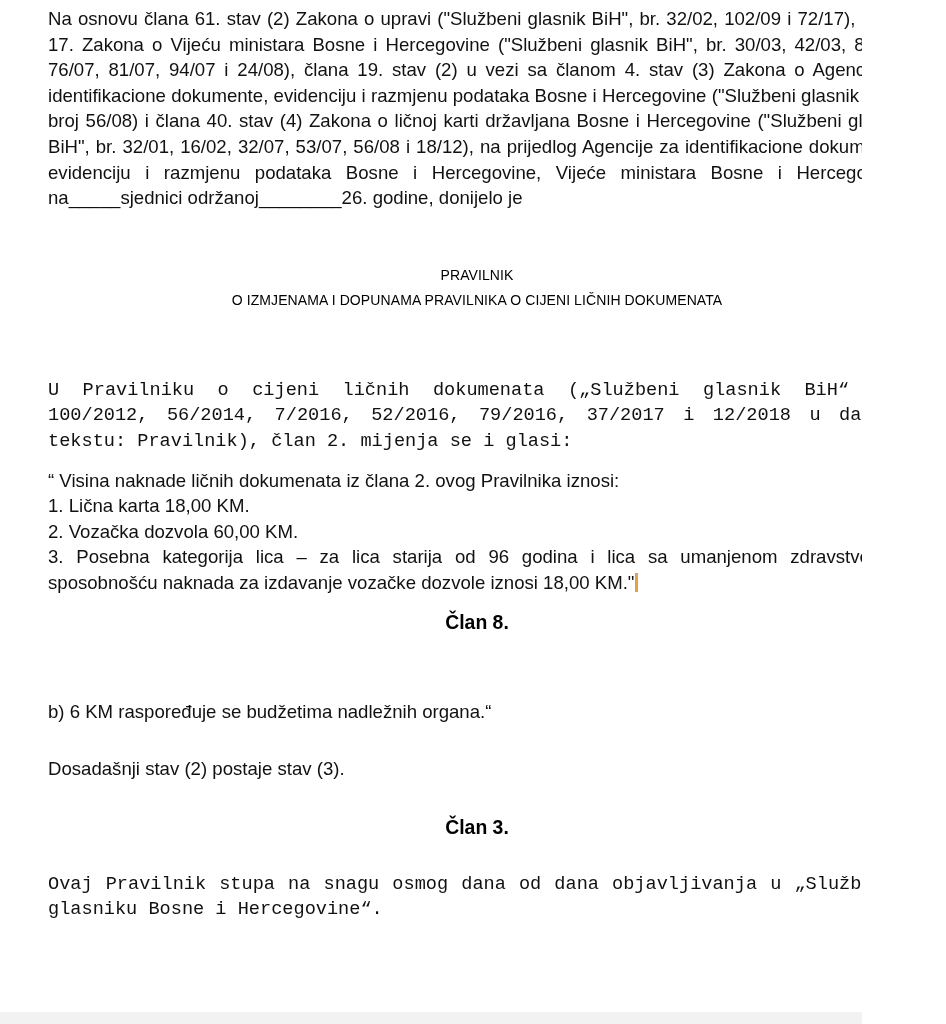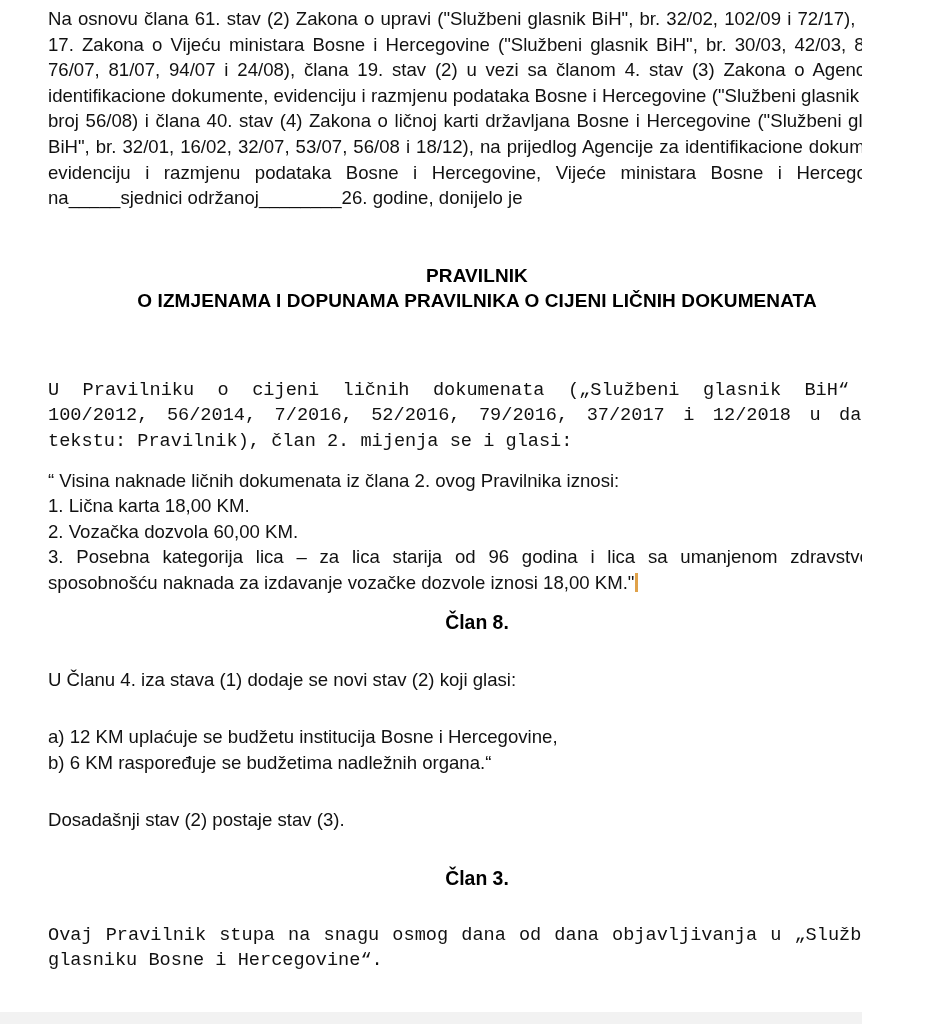--- a/index.html
+++ b/index.html
@@ -43,22 +43,22 @@
   .preamble {
     text-align: justify;
     text-align-last: left;
   }
 
   .title-block {
     margin-top: 26px;
     text-align: center;
   }
   .title-line {
-    font-weight: bold;
-    font-size: 19px;
+    font-weight: normal;
+    font-size: 14px;
     line-height: 25.5px;
     letter-spacing: 0.1px;
   }
 
   .article-heading {
     text-align: center;
     font-weight: bold;
     font-size: 19.4px;
     line-height: 26px;
   }
@@ -119,25 +119,23 @@
     <p class="left">1. Lična karta 18,00 KM.</p>
     <p class="left">2. Vozačka dozvola 60,00 KM.</p>
     <p class="hang"><span>3. Posebna  kategorija  lica  –  za  lica  starija  od  96  godina  i  lica  sa  umanjenom  zdravstvenom sposobnošću naknada za izdavanje vozačke dozvole iznosi 18,00 KM."</span><span class="caret" style="background: rgb(224, 162, 74);"></span></p>
 
     <div class="gap-sm"></div>
 
     <div class="article-heading">Član 8.</div>
 
     <div class="gap-lg"></div>
 
-    <p class="left">U Članu 4. iza stava (1) dodaje se novi stav (2) koji glasi:</p>
 
     <div class="gap-lg"></div>
 
-    <p class="left">a) 12 KM uplaćuje se budžetu institucija Bosne i Hercegovine,</p>
     <p class="left">b) 6 KM raspoređuje se budžetima nadležnih organa.“</p>
 
     <div class="gap-lg"></div>
 
     <p class="left">Dosadašnji stav (2) postaje stav (3).</p>
 
     <div class="gap-lg"></div>
 
     <div class="article-heading">Član 3.</div>
 

